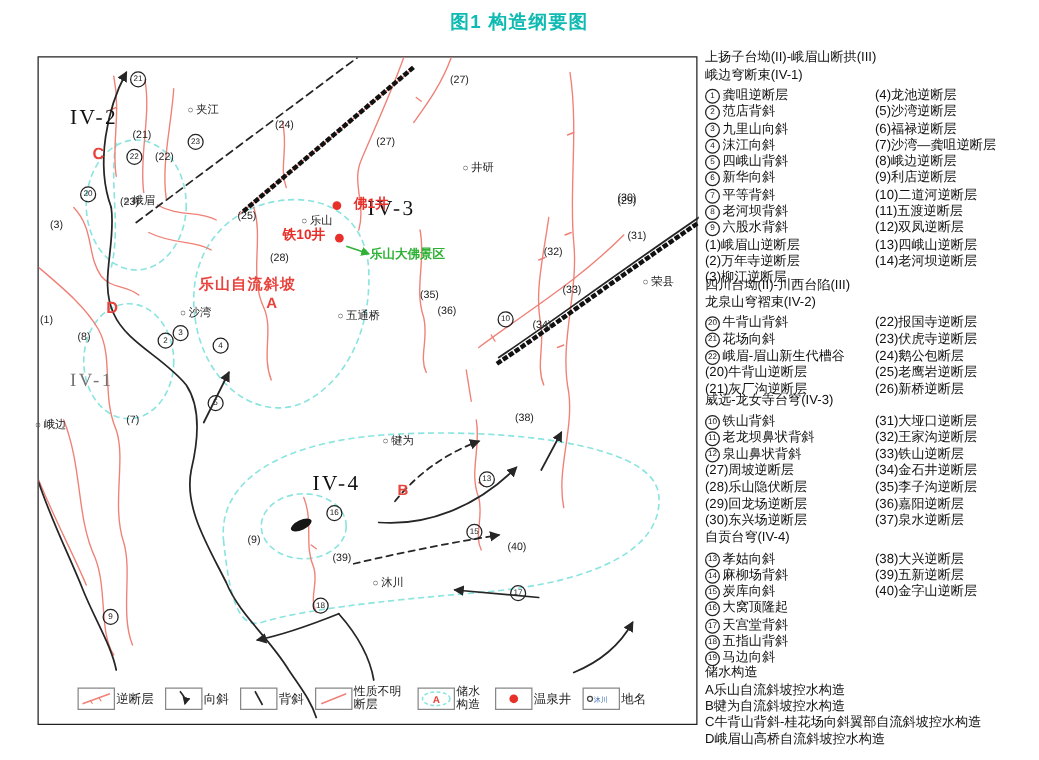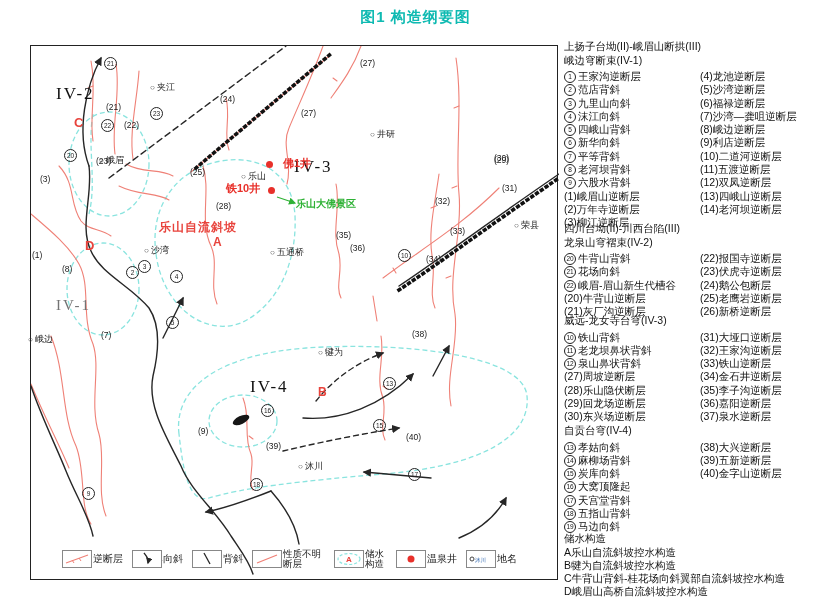--- a/index.html
+++ b/index.html
@@ -200,21 +200,21 @@
     </div>
 
     <div class="map-label place" style="left: 144px; top: 246px;">
       <span>沙湾</span>
     </div>
 
     <div class="map-label place" style="left: 514px; top: 221px; text-align: center;">
       <span>荣县</span>
     </div>
 
-    <div class="map-label place" style="left: 318px; top: 348px;">
+    <div class="map-label place" style="left: 306px; top: 348px;">
       <span>犍为</span>
     </div>
 
     <div class="map-label place" style="left: 298px; top: 462px;">
       <span>沐川</span>
     </div>
 
     <div class="map-label place" style="left: 28px; top: 335px;">
       <span>峨边</span>
     </div>
@@ -450,21 +450,21 @@
 <div id="panel">
 
   <div class="sec" style="top:40px">
     <div class="hds">
       <div class="hd">上扬子台坳(II)-峨眉山断拱(III)</div>
       <div class="hd">峨边穹断束(IV-1)</div>
     </div>
     <div class="cols">
       <div class="col">
 
-      <div class="row"><span class="circb">1</span><span>王家沟逆断层</span></div>
+      <div class="row"><span class="circb">1</span><span>龚咀逆断层</span></div>
           <div class="row"><span class="circb">2</span><span>范店背斜</span></div>
           <div class="row"><span class="circb">3</span><span>九里山向斜</span></div>
           <div class="row"><span class="circb">4</span><span>沫江向斜</span></div>
           <div class="row"><span class="circb">5</span><span>四峨山背斜</span></div>
           <div class="row"><span class="circb">6</span><span>新华向斜</span></div>
           <div class="row"><span class="circb">7</span><span>平等背斜</span></div>
           <div class="row"><span class="circb">8</span><span>老河坝背斜</span></div>
           <div class="row"><span class="circb">9</span><span>六股水背斜</span></div>
           <div class="row"><span>(1)峨眉山逆断层</span></div>
           <div class="row"><span>(2)万年寺逆断层</span></div>

